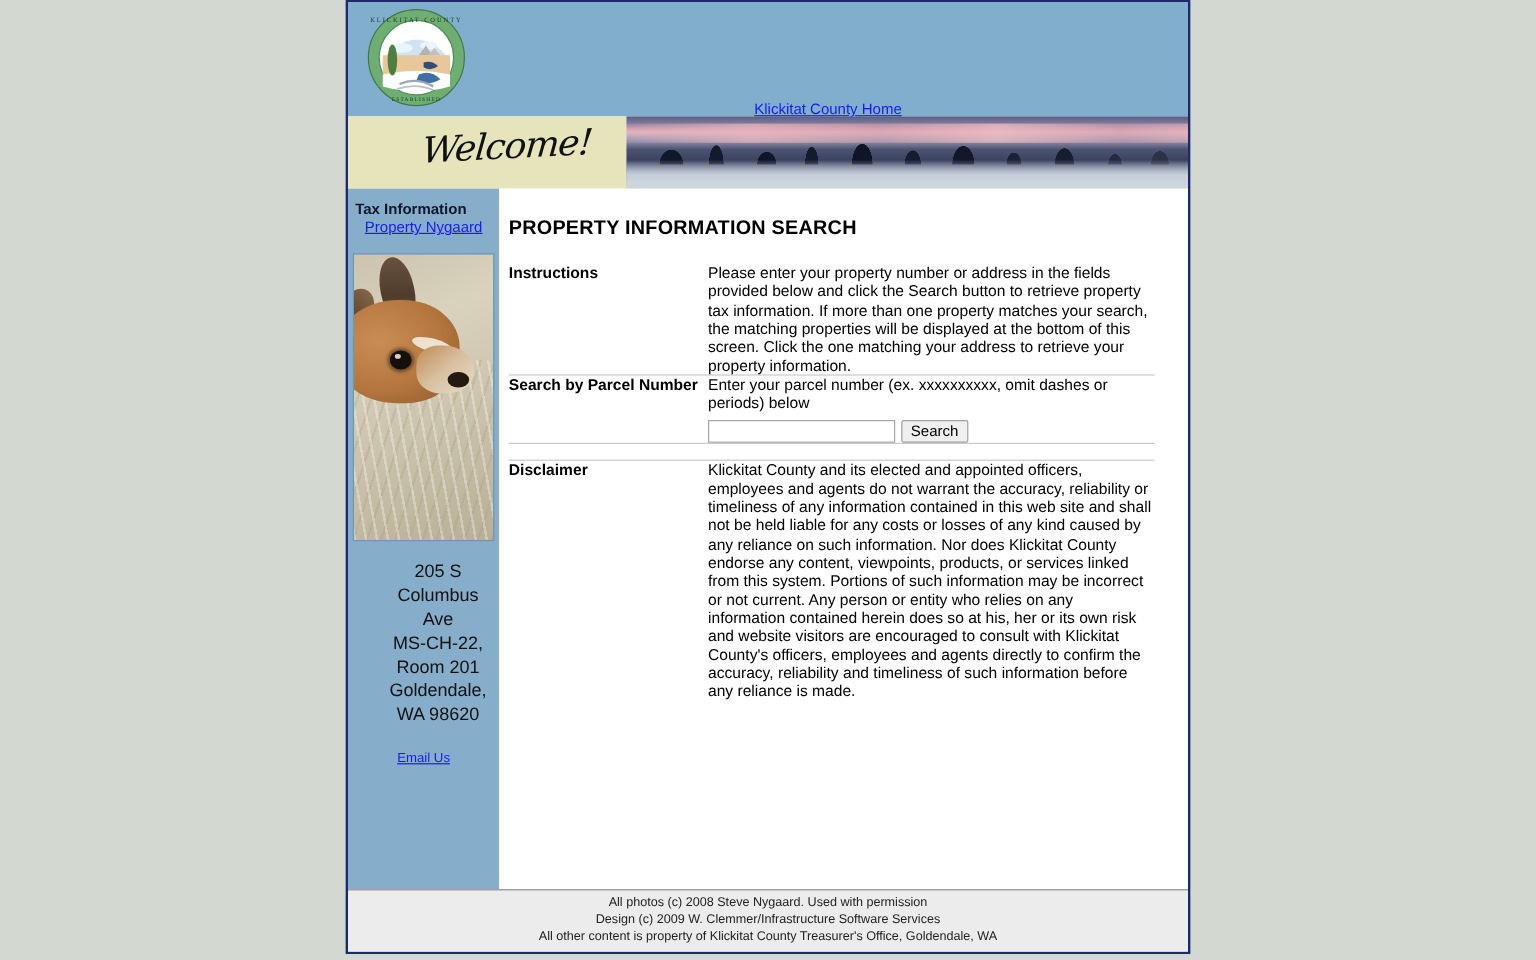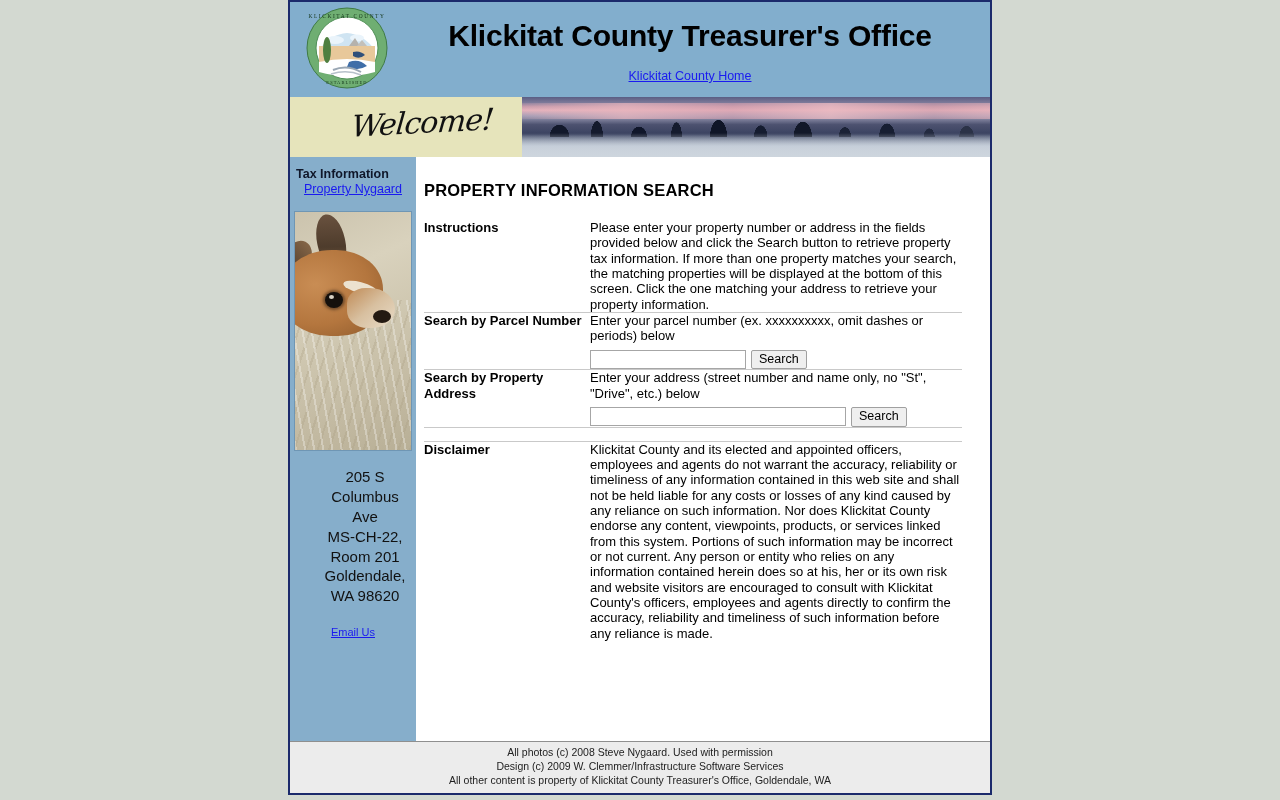--- a/index.html
+++ b/index.html
@@ -38,21 +38,21 @@
     left: 110px; top: 17px;
     right: 10px;
     text-align: center;
     font-size: 30px;
     font-weight: bold;
     color: #000;
     letter-spacing: -0.2px;
   }
   #home-link-wrap {
     position: absolute;
-    left: 110px; right: 10px; top: 64px;
+    left: 110px; right: 10px; top: 80px;
     text-align: center;
   }
   #home-link-wrap a {
     font-size: 12.5px;
     color: #1a1af0;
     text-decoration: underline;
   }
 
   
   #banner {
@@ -343,21 +343,20 @@
         <ellipse cx="22" cy="44" rx="4" ry="13" fill="#4f7f40"></ellipse>
         <path d="M48 46 q7 -2 12 3 q-6 5 -12 1 z" fill="#2f4f7a"></path>
         <path d="M44 56 q10 -4 18 4 q-10 6 -20 1 z" fill="#3f6ea8"></path>
         <path d="M28 64 q14 -6 28 2" stroke="#9aa7b4" stroke-width="2" fill="none"></path>
         <path d="M26 68 q16 -5 30 1" stroke="#b6c0ca" stroke-width="1.5" fill="none"></path>
         <text x="42" y="12" font-family="Liberation Serif, serif" font-size="5.4" fill="#14361a" text-anchor="middle" letter-spacing="1.6">KLICKITAT COUNTY</text>
         <text x="42" y="78" font-family="Liberation Serif, serif" font-size="4.4" fill="#14361a" text-anchor="middle" letter-spacing="1.1">ESTABLISHED</text>
       </svg>
     </div>
 
-    <div id="site-title">Klickitat County Treasurer's Office</div>
 
     <div id="home-link-wrap">
       <a href="#">Klickitat County Home</a>
     </div>
   </div>
 
   <div id="banner">
     <div id="welcome-panel">
       <div id="welcome-text">Welcome!</div>
     </div>
@@ -417,30 +416,20 @@
             <td class="lbl pad-bottom">Search by Parcel Number</td>
             <td class="val pad-bottom">
               <div>Enter your parcel number (ex. xxxxxxxxxx, omit dashes or periods) below</div>
               <div class="field-row">
                 <input class="txt parcel" type="text" value="" style="">
                 <button class="searchbtn">Search</button>
               </div>
             </td>
           </tr>
 
-          <tr class="ruled">
-            <td class="lbl pad-bottom">Search by Property Address</td>
-            <td class="val pad-bottom">
-              <div>Enter your address (street number and name only, no "St", "Drive", etc.) below</div>
-              <div class="field-row">
-                <input class="txt addr" type="text" value="" style="">
-                <button class="searchbtn">Search</button>
-              </div>
-            </td>
-          </tr>
 
           <tr class="ruled spacer">
             <td></td>
             <td></td>
           </tr>
 
           <tr class="ruled">
             <td class="lbl pad-bottom">Disclaimer</td>
             <td class="val pad-bottom">Klickitat County and its elected and appointed officers, employees and agents do not warrant the accuracy, reliability or timeliness of any information contained in this web site and shall not be held liable for any costs or losses of any kind caused by any reliance on such information. Nor does Klickitat County endorse any content, viewpoints, products, or services linked from this system. Portions of such information may be incorrect or not current. Any person or entity who relies on any information contained herein does so at his, her or its own risk and website visitors are encouraged to consult with Klickitat County's officers, employees and agents directly to confirm the accuracy, reliability and timeliness of such information before any reliance is made.</td>
           </tr>

